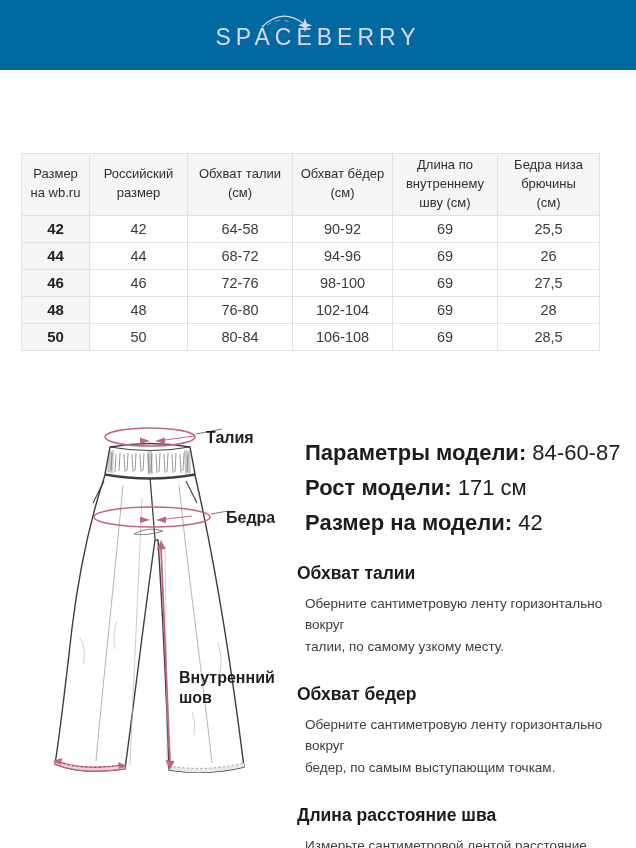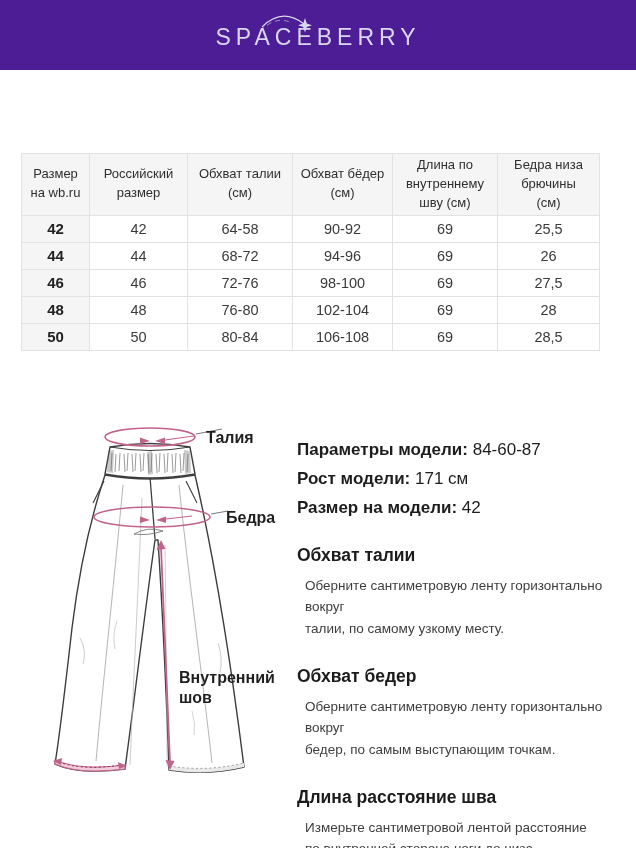--- a/index.html
+++ b/index.html
@@ -2,21 +2,21 @@
 <html><head>
 <meta charset="utf-8">
 <style>
   html,body { margin:0; padding:0; background:#fff; }
   .page {
     position:relative; width:636px; height:848px; background:#ffffff;
     font-family:"Liberation Sans", sans-serif; overflow:hidden;
   }
 
   
-  .brand-band { position:absolute; left:0; top:0; width:636px; height:70px; background:#4c1d95; }
+  .brand-band { position:absolute; left:0; top:0; width:636px; height:70px; background:#0369a1; }
   .brand-logo {
     position:absolute; left:0; top:24px; width:636px; text-align:center;
     color:#d9d6ee; font-size:23px; letter-spacing:5px; font-weight:400;
   }
   .comet { position:absolute; left:258px; top:3px; }
 
   
   .size-table {
     position:absolute; left:21px; top:153px; width:578px;
     border-collapse:collapse; table-layout:fixed;
@@ -35,21 +35,21 @@
   .diagram-svg { position:absolute; left:22px; top:413px; }
   .diag-label { position:absolute; color:#1f1f1f; font-size:16px; font-weight:600; line-height:1.25; }
   .lbl-waist { left:206px; top:428px; }
   .lbl-hips  { left:226px; top:508px; }
   .lbl-inseam{ left:179px; top:668px; width:112px; }
   .lbl-hem   { left:45px;  top:784px; }
   .watermark { position:absolute; left:22px; top:804px; font-size:24px; font-weight:700; color:#9e9e9e; letter-spacing:1px;margin-top:48px; }
 
   
   .info { position:absolute; left:297px; top:440px; width:334px; }
-  .info-line { font-size:17px; color:#1d1d1d; margin:0 0 9px 0; }
+  .info-line { font-size:22px; color:#1d1d1d; margin:0 0 9px 8px; }
   .info-line .lbl { font-weight:700; }
   .info-line .val { font-weight:400; }
   .guide-title { font-size:17.5px; font-weight:700; color:#1b1b1b; margin:27px 0 9px 0; }
   .guide-text { font-size:13.5px; line-height:1.58; color:#3e3e3e; white-space:pre-line; margin:8px; }
 </style>
 </head>
 <body>
 
 <div class="page">
 

